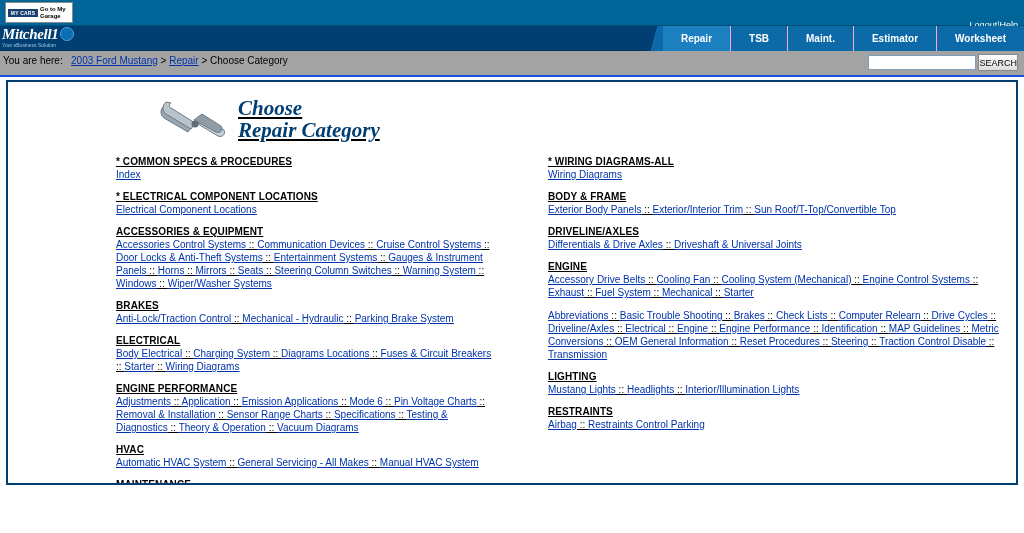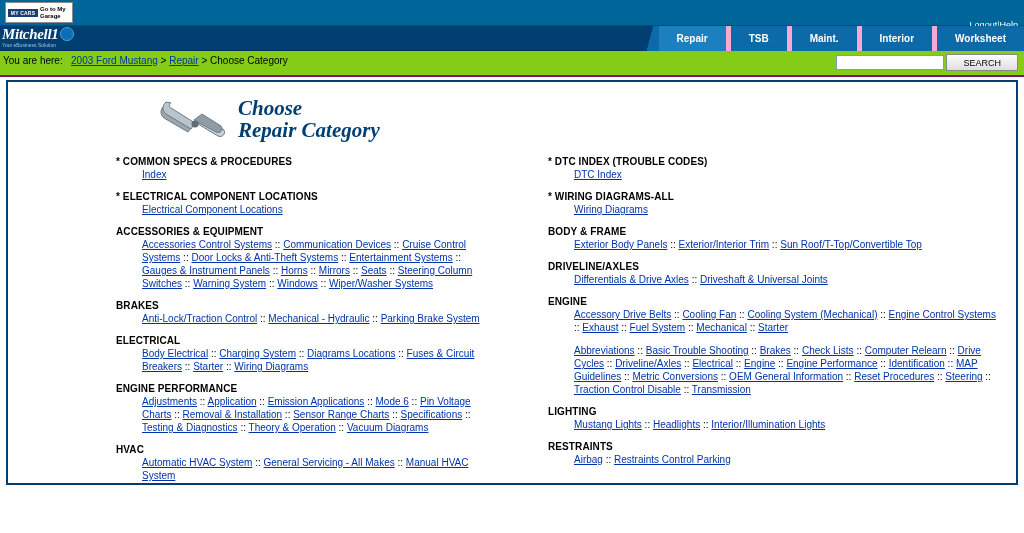--- a/index.html
+++ b/index.html
@@ -106,32 +106,32 @@
     background: linear-gradient(105deg, #013f73 49%, #0c6aa8 50%);
   }
   .navtab {
     background: #0c6aa8;
     color: #ffffff;
     font-size: 10px;
     font-weight: bold;
     padding: 0 18px;
     display: flex;
     align-items: center;
-    border-left: 5px solid #f9a8d4;
+    border-left: 1px solid #f9a8d4;
     text-decoration: none;
   }
   .navtab:first-of-type { border-left: none; }
   .navtab.active { background: #1b7fc0; }
 
   
   .crumbrow {
     position: relative;
     height: 26px;
-    background: #84cc16;
-    border-bottom: 2px solid #701a75;
+    background: #a3a3a3;
+    border-bottom: 2px solid #1d4ed8;
   }
   .crumb {
     position: absolute; left: 3px; top: 4px;
     font-size: 10px;
     color: #000;
   }
   .crumb a { color: #0033aa; }
   .searchbox {
     position: absolute; right: 6px; top: 3px;
     display: flex;
@@ -144,37 +144,37 @@
     padding: 0 2px;
     font-family: "Liberation Sans", sans-serif;
   }
   .searchbox button {
     margin-left: 2px;
     height: 17px;
     font-size: 9px;
     font-family: "Liberation Sans", sans-serif;
     border: 1px solid #888;
     background: linear-gradient(#fdfdfd, #dedede);
-    padding: 0 16px;
+    padding: 0 0;
     cursor: pointer;
   }
 
   
   .page {
     padding: 3px 6px 0 6px;
     background: #ffffff;
   }
   .panel {
     border: 2px solid #013f73;
     background: #ffffff;
     height: 405px;
     position: relative;
     overflow: hidden;
   }
-  .panel-inner { padding: 8px 0 0 0; }
+  .panel-inner { padding: 8px 0 0 0; text-decoration: underline; }
 
   .title-block {
     display: flex;
     align-items: center;
     padding-left: 150px;
     height: 58px;
   }
   .wrench {
     width: 72px; height: 46px;
     position: relative;
@@ -205,21 +205,20 @@
     margin: 0 0 1px 0;
     font-size: 10px;
     font-weight: bold;
     color: #000;
     letter-spacing: .1px;
   }
   .links {
     font-size: 10px;
     line-height: 13px;
     color: #000;
-    margin-left: 26px;
   }
   .links a { color: #0033aa; }
   .sep { color: #000; }
 </style>
 </head>
 <body>
 
 <div class="topbar">
   <div class="mycars-btn">
     <div class="mycars-logo">MY CARS</div>
@@ -237,21 +236,21 @@
 <div class="brandbar">
   <div class="mlogo">
     <div class="m1"><span>Mitchell</span><span>1</span><span class="mdot"></span></div>
     <div class="m2">Your eBusiness Solution</div>
   </div>
   <div class="navtabs">
     <div class="slant"></div>
     <a class="navtab active" href="#">Repair</a>
     <a class="navtab" href="#">TSB</a>
     <a class="navtab" href="#">Maint.</a>
-    <a class="navtab" href="#">Interior</a>
+    <a class="navtab" href="#">Estimator</a>
     <a class="navtab" href="#">Worksheet</a>
   </div>
 </div>
 
 <div class="crumbrow">
   <div class="crumb">
     <span>You are here:</span>
     &nbsp;&nbsp;<a href="#">2003 Ford Mustang</a>
     <span>&gt;</span>
     <a href="#">Repair</a>
@@ -315,24 +314,20 @@
             <div class="group">
               <h3>HVAC</h3>
               <div class="links"><a href="#">Automatic HVAC System</a><span class="sep"> :: </span><a href="#">General Servicing - All Makes</a><span class="sep"> :: </span><a href="#">Manual HVAC System</a></div>
             </div>
             <div class="group">
               <h3>MAINTENANCE</h3>
             </div>
           </div>
         <div class="col right">
             <div class="group">
-              <h3>* DTC INDEX (TROUBLE CODES)</h3>
-              <div class="links"><a href="#">DTC Index</a></div>
-            </div>
-            <div class="group">
               <h3>* WIRING DIAGRAMS-ALL</h3>
               <div class="links"><a href="#">Wiring Diagrams</a></div>
             </div>
             <div class="group">
               <h3>BODY &amp; FRAME</h3>
               <div class="links"><a href="#">Exterior Body Panels</a><span class="sep"> :: </span><a href="#">Exterior/Interior Trim</a><span class="sep"> :: </span><a href="#">Sun Roof/T-Top/Convertible Top</a></div>
             </div>
             <div class="group">
               <h3>DRIVELINE/AXLES</h3>
               <div class="links"><a href="#">Differentials &amp; Drive Axles</a><span class="sep"> :: </span><a href="#">Driveshaft &amp; Universal Joints</a></div>

